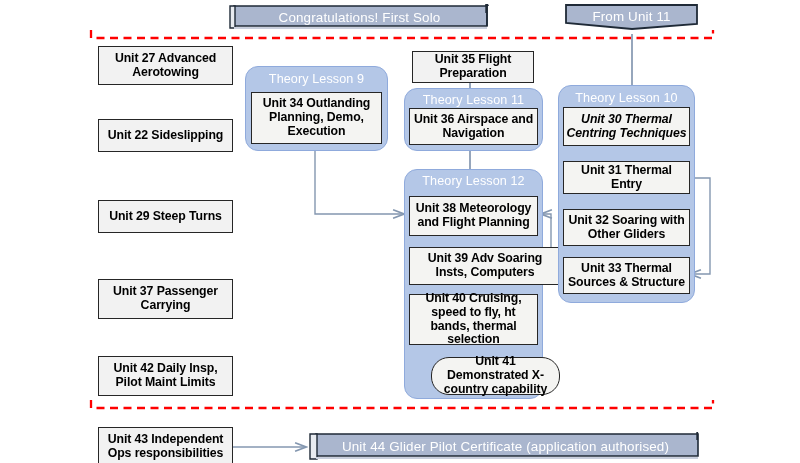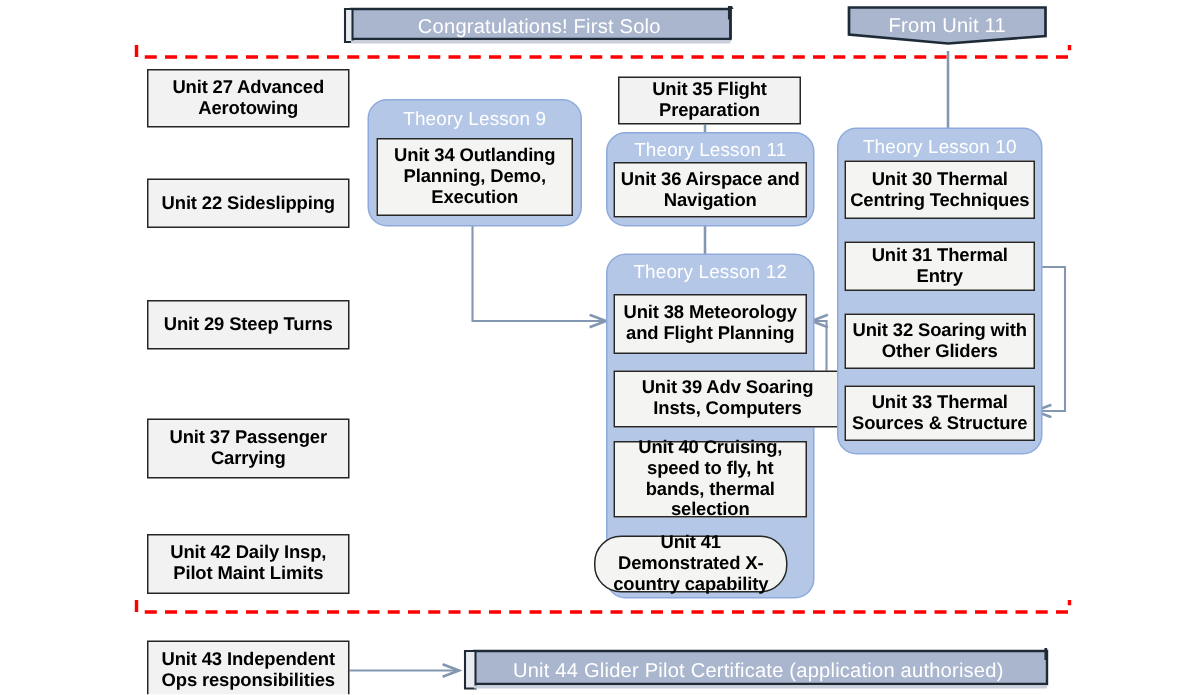--- a/index.html
+++ b/index.html
@@ -157,26 +157,26 @@
     <div class="panel-title" style="top:4px;">Theory Lesson 11</div>
   </div>
   <div class="node unitbox inpanel" style="left:409px; top:108px; width:129px; height:37px;">Unit 36 Airspace and Navigation</div>
 
   <div class="node panel" style="left:404px; top:169px; width:139px; height:230px;">
     <div class="panel-title" style="top:4px;">Theory Lesson 12</div>
   </div>
   <div class="node unitbox inpanel" style="left:409px; top:196px; width:129px; height:40px;">Unit 38 Meteorology and Flight Planning</div>
   <div class="node unitbox inpanel" style="left:409px; top:247px; width:152px; height:38px;">Unit 39 Adv Soaring Insts, Computers</div>
   <div class="node unitbox inpanel" style="left:409px; top:294px; width:129px; height:51px;">Unit 40  Cruising, speed to fly, ht bands, thermal selection</div>
-  <div class="node unitbox inpanel" style="left:396px; top:357px; width:129px; height:38px;border-radius:18px;">Unit 41 Demonstrated X-country capability</div>
+  <div class="node unitbox inpanel" style="left:431px; top:357px; width:129px; height:38px;border-radius:18px;">Unit 41 Demonstrated X-country capability</div>
 
   <div class="node panel" style="left:558px; top:85px; width:137px; height:218px;">
     <div class="panel-title" style="top:5px;">Theory Lesson 10</div>
   </div>
-  <div class="node unitbox inpanel" style="left:563px; top:107px; width:127px; height:39px;">Unit 30 Thermal Centring Techniques</div>
+  <div class="node unitbox inpanel" style="left:563px; top:107px; width:127px; height:39px;font-style:italic;">Unit 30 Thermal Centring Techniques</div>
   <div class="node unitbox inpanel" style="left:563px; top:161px; width:127px; height:33px;">Unit 31 Thermal Entry</div>
   <div class="node unitbox inpanel" style="left:563px; top:209px; width:127px; height:37px;">Unit 32 Soaring with Other Gliders</div>
   <div class="node unitbox inpanel" style="left:563px; top:257px; width:127px; height:37px;">Unit 33 Thermal Sources &amp; Structure</div>
 
   <div class="ribbon" style="left:308px; top:432px; width:395px; height:30px;">
     <svg width="395" height="30" style="position:absolute;left:0;top:0;">
       <path d="M8,2 L390,2 L390,24 L8,24 Z" fill="#aab6ce" stroke="#1f2a37" stroke-width="1.6"></path>
       <path d="M2,2 L9,2 L9,27 L2,27 Z" fill="#e8ebf0" stroke="#1f2a37" stroke-width="1.4"></path>
       <path d="M388,0 L392,0 L390,-4 Z" fill="#1f2a37"></path>
       <path d="M389.2,-2 L389.2,8" stroke="#1f2a37" stroke-width="1.8"></path>

